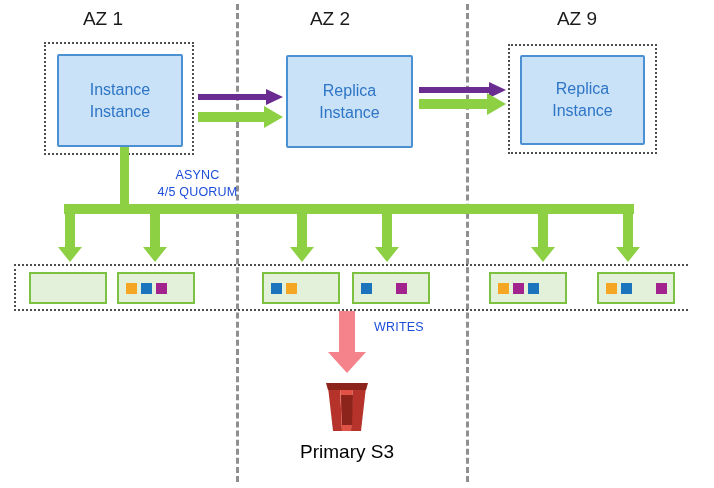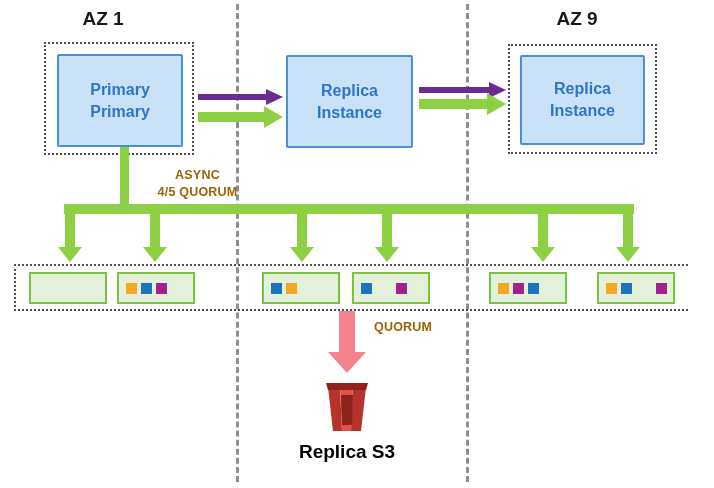--- a/index.html
+++ b/index.html
@@ -1,57 +1,58 @@
 <!DOCTYPE html>
 <html><head>
 <meta charset="utf-8">
 <style>
   * { box-sizing: border-box; }
   body { margin:0; background:#ffffff; font-family:"Liberation Sans", sans-serif; }
-  .canvas { position:relative; width:690px; height:488px; background:#ffffff; overflow:hidden;font-weight:bold; }
+  .canvas { position:relative; width:690px; height:488px; background:#ffffff; overflow:hidden; }
 
   .sep { position:absolute; top:4px; height:478px; width:0; border-left:3px dashed #8f8f8f; }
 
   .az-label { position:absolute; top:8px; width:100px; text-align:center; font-size:19px; color:#1a1a1a; }
 
   .dotted-box { position:absolute; border:2px dotted #4d4d4d; background:transparent; }
 
   .instance { position:absolute; display:flex; align-items:center; justify-content:center;
               border:2px solid #4a90d2; border-radius:2px; }
   .instance span { display:block; width:90px; text-align:center; font-size:16px; line-height:1.35; }
 
   .svg-layer { position:absolute; left:0; top:0; pointer-events:none; }
 
-  .small-label { position:absolute; font-size:12.5px; color:#a16207; line-height:1.35; letter-spacing:0.2px; }
+  .small-label { position:absolute; font-size:12.5px; color:#1d4ed8; line-height:1.35; letter-spacing:0.2px; }
   .small-label.centered { text-align:center; }
 
   .storage-outline { position:absolute; left:14px; top:264px; width:686px; height:47px; border:2px dotted #4d4d4d; }
   .node { position:absolute; top:272px; width:78px; height:32px; border:2px solid #7dc142;
           display:flex; align-items:center; padding-left:7px; }
   .chip { width:11px; height:11px; margin-right:4px; display:inline-block; flex:none; }
   .chip.gap { background:transparent !important; width:20px; margin-right:0; }
 
   .s3-label { position:absolute; left:277px; top:441px; width:140px; text-align:center; font-size:19px; color:#000000; }
 </style>
 </head>
 <body>
 
 <div class="canvas">
 
   <div class="sep" style="left:236px"></div>
   <div class="sep" style="left:466px"></div>
 
   <div class="az-label" style="left:53px">AZ 1</div>
+  <div class="az-label" style="left:280px">AZ 2</div>
   <div class="az-label" style="left:527px">AZ 9</div>
 
   <div class="dotted-box" style="left:44px;top:42px;width:150px;height:113px"></div>
   <div class="dotted-box" style="left:508px;top:44px;width:149px;height:110px"></div>
 
   <div class="instance" style="left: 57px; top: 54px; width: 126px; height: 93px; background: rgb(201, 226, 248); border-color: rgb(74, 144, 210); color: rgb(46, 117, 198);">
-    <span>Primary Primary</span>
+    <span>Instance Instance</span>
   </div>
   <div class="instance" style="left: 286px; top: 55px; width: 127px; height: 93px; background: rgb(201, 226, 248); border-color: rgb(74, 144, 210); color: rgb(46, 117, 198);">
     <span>Replica Instance</span>
   </div>
   <div class="instance" style="left: 520px; top: 55px; width: 125px; height: 90px; background: rgb(201, 226, 248); border-color: rgb(74, 144, 210); color: rgb(46, 117, 198);">
     <span>Replica Instance</span>
   </div>
 
   <svg class="svg-layer" width="714" height="488" viewBox="0 0 714 488">
 
@@ -80,21 +81,21 @@
       <polygon points="326,383 368,383 366,390 328,390" fill="#8c241c"></polygon>
       <polygon points="341,395 353,395 352,425 342,425" fill="#8c241c"></polygon>
     </g>
   </svg>
 
   <div class="small-label centered" style="left:150px;top:167px;width:95px">
     <div>ASYNC</div>
     <div>4/5 QUORUM</div>
   </div>
   <div class="small-label" style="left:374px;top:319px">
-    <div>QUORUM</div>
+    <div>WRITES</div>
   </div>
 
   <div class="storage-outline"></div>
 
   <div class="node" style="left: 29px; background: rgb(228, 241, 218); border-color: rgb(125, 193, 66);"></div>
   <div class="node" style="left: 117px; background: rgb(228, 241, 218); border-color: rgb(125, 193, 66);">
       <span class="chip" style="background: rgb(245, 166, 35);"></span>
       <span class="chip" style="background: rgb(28, 117, 188);"></span>
       <span class="chip" style="background: rgb(163, 35, 142);"></span>
     </div>
@@ -112,15 +113,15 @@
       <span class="chip" style="background: rgb(163, 35, 142);"></span>
       <span class="chip" style="background: rgb(28, 117, 188);"></span>
     </div>
   <div class="node" style="left: 597px; background: rgb(228, 241, 218); border-color: rgb(125, 193, 66);">
       <span class="chip" style="background: rgb(245, 166, 35);"></span>
       <span class="chip" style="background: rgb(28, 117, 188);"></span>
       <span class="chip gap"></span>
       <span class="chip" style="background: rgb(163, 35, 142);"></span>
     </div>
 
-  <div class="s3-label">Replica S3</div>
+  <div class="s3-label">Primary S3</div>
 
 </div>
 
 </body></html>

